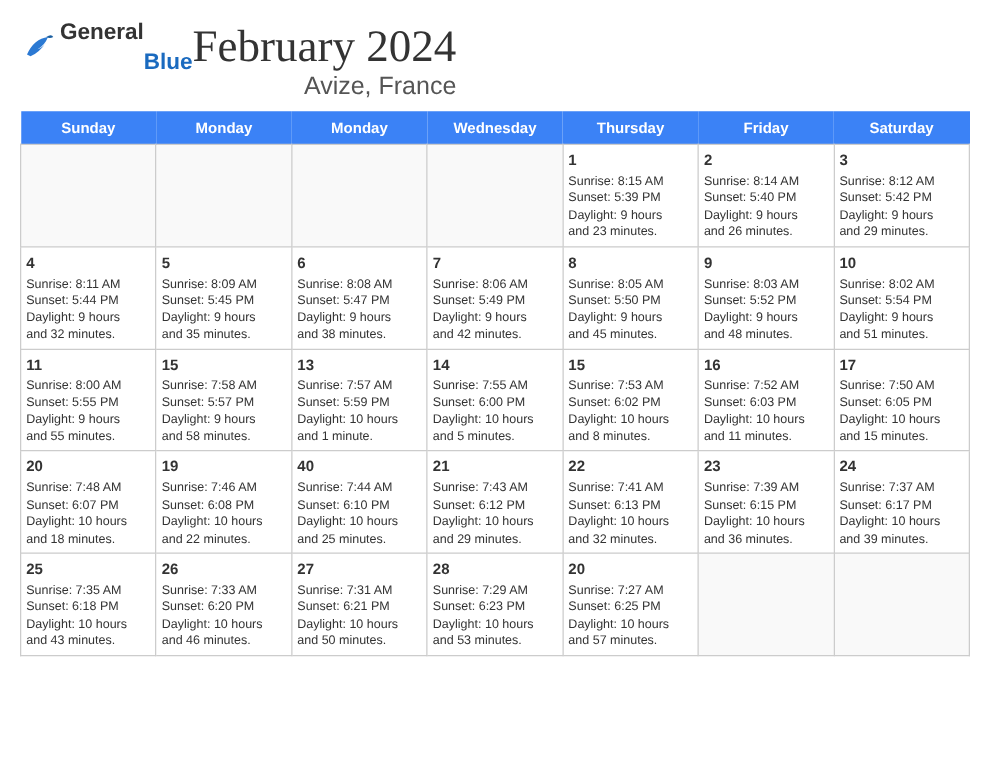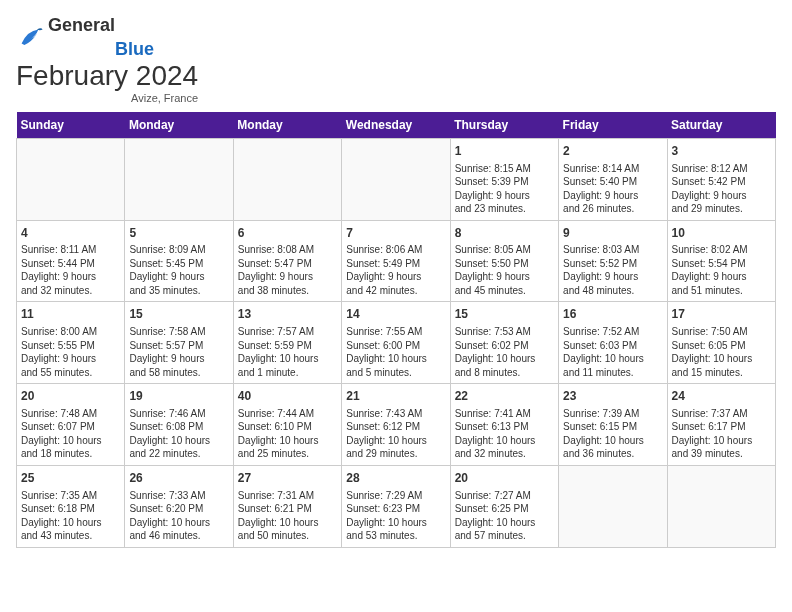--- a/index.html
+++ b/index.html
@@ -5,24 +5,22 @@
     * { margin: 0; padding: 0; box-sizing: border-box; }
     body {
       font-family: Arial, sans-serif;
       background: #fff;
       width: 792px;
       min-height: 612px;
       padding: 16px;
     }
     .header {
       display: flex;
-      justify-content: space-between;
       align-items: flex-start;
       margin-bottom: 8px;
-      flex-direction: column;
     }
     .logo {
       display: flex;
       align-items: center;
       gap: 4px;
     }
     .logo-text {
       font-size: 18px;
       font-weight: bold;
       line-height: 1.1;
@@ -30,38 +28,39 @@
     .logo-general { color: #333; }
     .logo-blue { color: #1a6abf; margin-top: 24px; }
     .logo-bird {
       width: 28px;
       height: 28px;
     }
     .title-area {
       text-align: right;
     }
     .month-title {
-      font-size: 28px;
+      font-size: 36px;
       font-weight: normal;
       color: #333;
+      font-family: Liberation Serif, serif;
     }
     .location {
-      font-size: 11px;
+      font-size: 20px;
       color: #555;
     }
     table {
       width: 100%;
       border-collapse: collapse;
       font-size: 11px;
     }
     thead tr th {
-      background-color: #4c1d95;
+      background-color: #3b82f6;
       color: #fff;
       padding: 6px 4px;
-      text-align: left;
+      text-align: center;
       font-weight: bold;
       font-size: 12px;
     }
     tbody tr td {
       border: 1px solid #ccc;
       vertical-align: top;
       padding: 4px;
       width: calc(100% / 7);
       height: 80px;
       color: #333;

